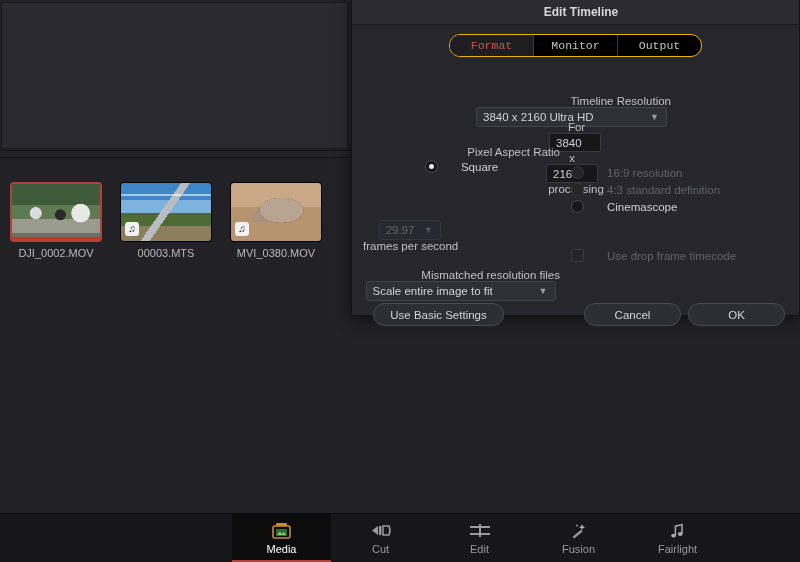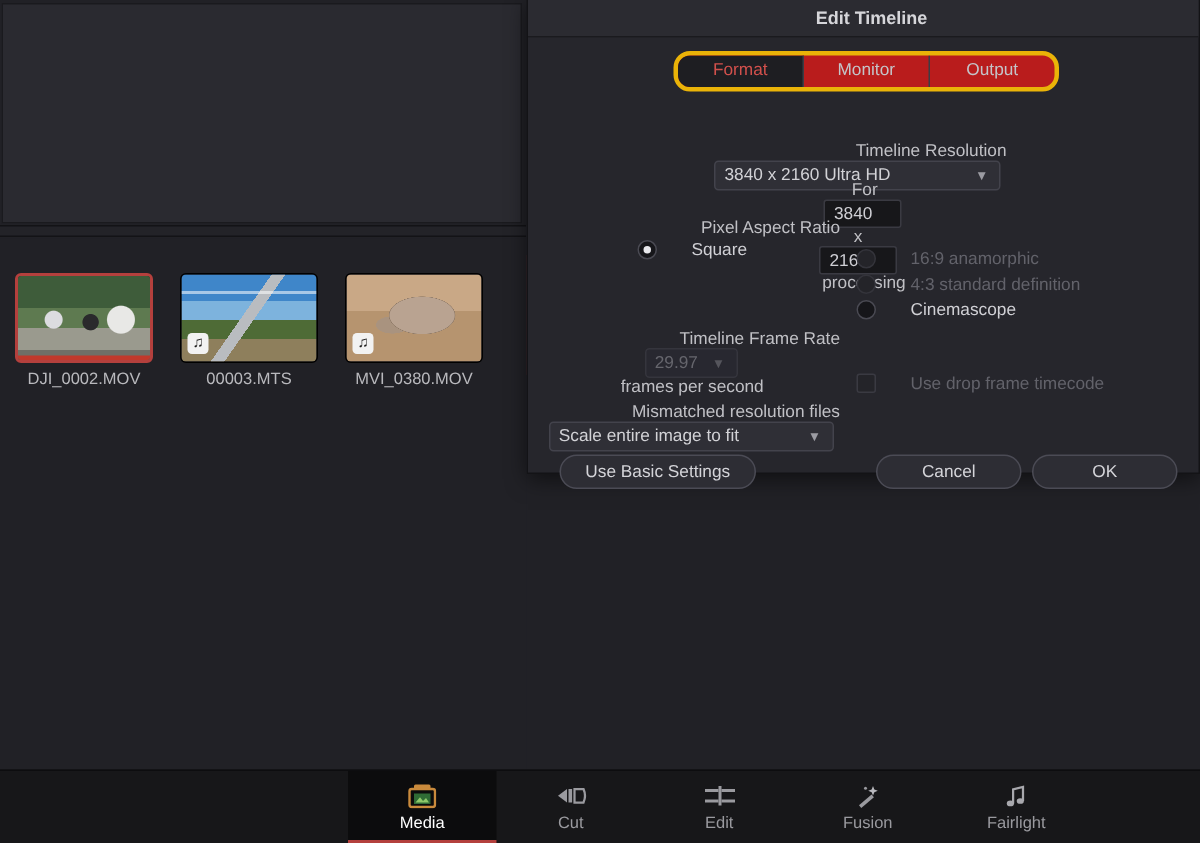--- a/index.html
+++ b/index.html
@@ -216,25 +216,26 @@
   .dialog-body {
     position: relative;
     height: 263px;
   }
 
   .tabs {
     position: absolute;
     left: 97px;
     top: 9px;
     display: flex;
-    border: 3px solid #eab308;
+    border: 1px solid #eab308;
     border-radius: 11px;
     overflow: hidden;
     height: 21px;
-    background: #b91c1c;
+    background: #000000;
+    font-family: Liberation Mono, monospace;
   }
   .tab {
     width: 83px;
     line-height: 21px;
     text-align: center;
     font-size: 11.5px;
     color: #c4c4c8;
     border-right: 1px solid #3c3c44;
     cursor: pointer;
   }
@@ -427,40 +428,39 @@
         <div class="flabel" style="width:208px;">Pixel Aspect Ratio</div>
         <div class="radio-row" style="margin-left:11px;">
           <div class="radio checked"></div>
           <div class="radio-text">Square</div>
         </div>
       </div>
 
       <div class="frow" style="left:219px; top:139px;">
         <div class="radio-row">
           <div class="radio disabled"></div>
-          <div class="radio-text dim">16:9 anamorphic</div>
+          <div class="radio-text dim">16:9 resolution</div>
         </div>
       </div>
 
       <div class="frow" style="left:219px; top:156px;">
         <div class="radio-row">
           <div class="radio disabled"></div>
           <div class="radio-text dim">4:3 standard definition</div>
         </div>
       </div>
 
       <div class="frow" style="left:219px; top:173px;">
         <div class="radio-row">
           <div class="radio"></div>
           <div class="radio-text">Cinemascope</div>
         </div>
       </div>
 
       <div class="frow" style="left:0; top:195px;">
-        <div class="flabel" style="width:208px;">Timeline Frame Rate</div>
         <div class="select disabled" style="width:62px; margin-left:9px;">
           <span>29.97</span>
           <span class="caret">▼</span>
         </div>
         <div class="plain" style="margin-left:11px;">frames per second</div>
       </div>
 
       <div class="frow" style="left:219px; top:222px;">
         <div class="radio-row">
           <div class="checkbox"></div>

